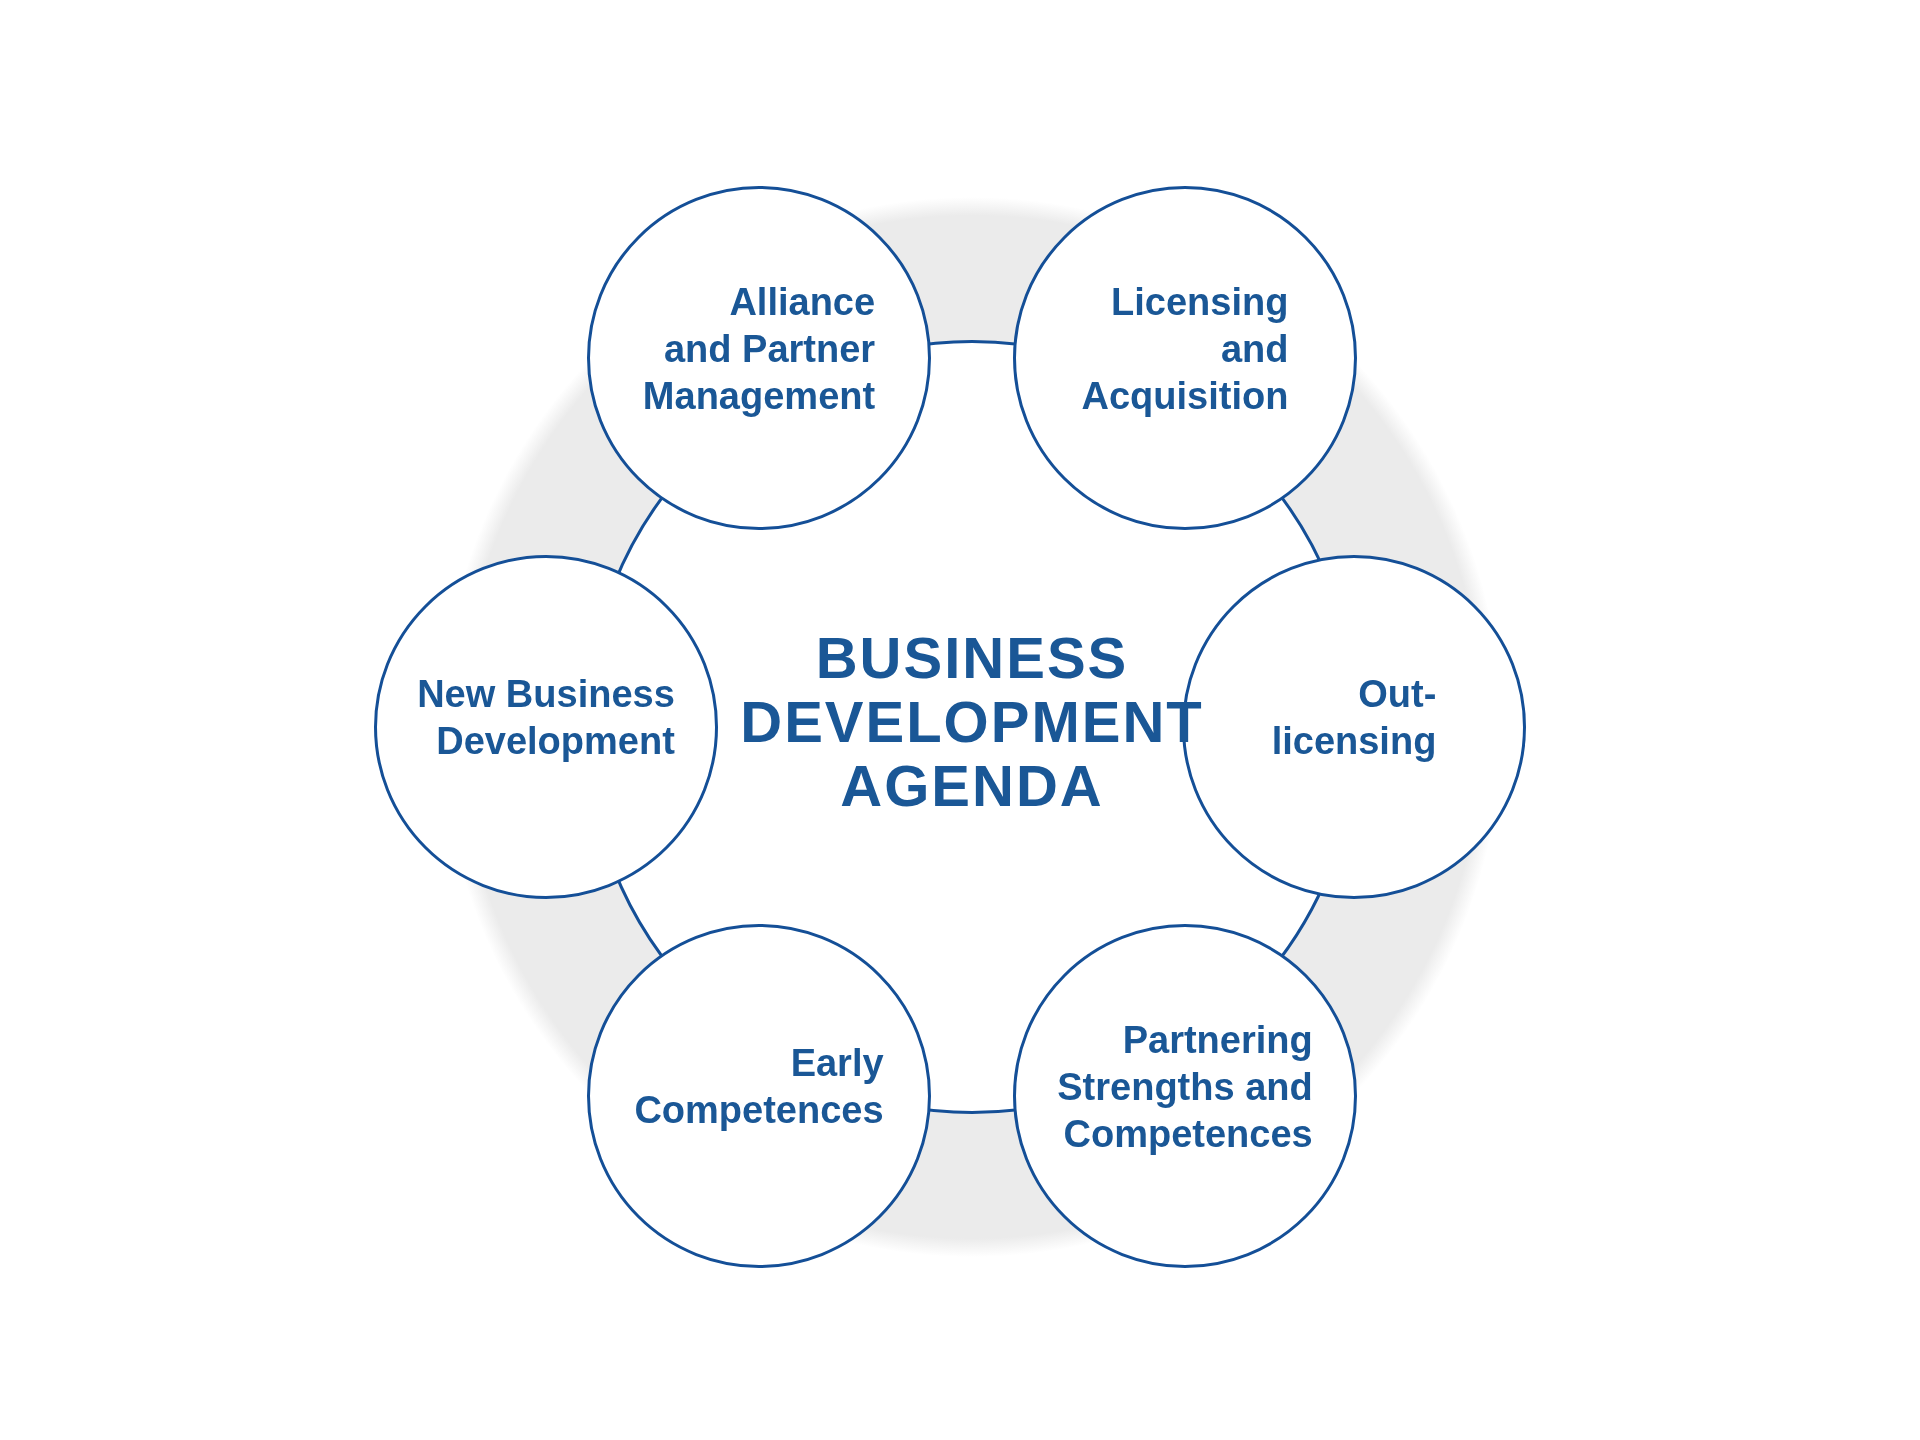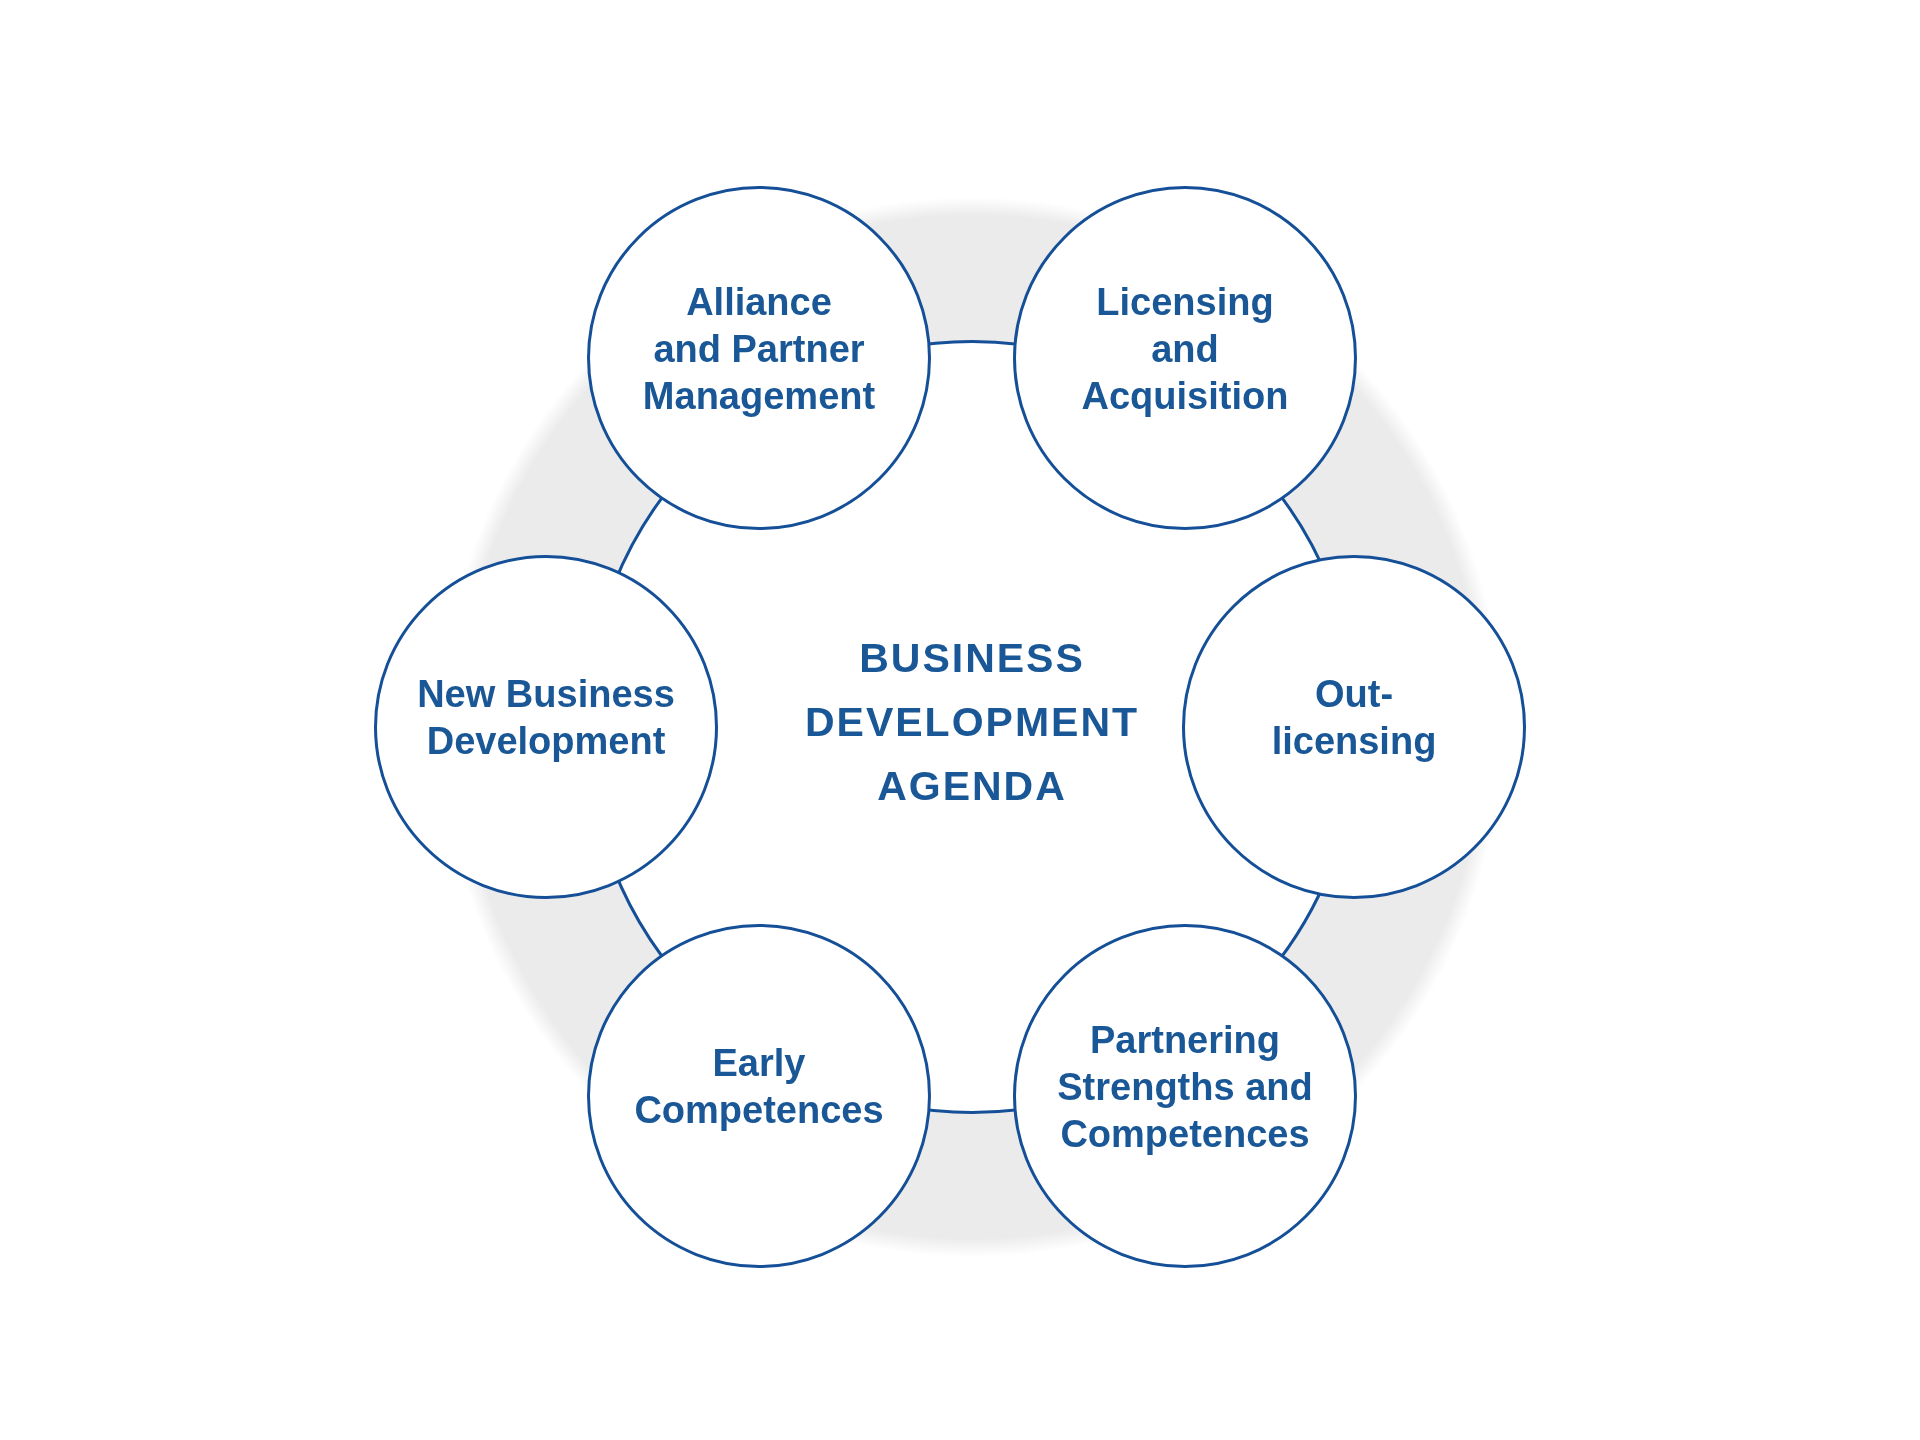--- a/index.html
+++ b/index.html
@@ -48,21 +48,21 @@
   .node {
     position: absolute;
     width: 344px;
     height: 344px;
     border: 3px solid var(--stroke-blue);
     border-radius: 50%;
     background: #ffffff;
     display: flex;
     align-items: center;
     justify-content: center;
-    text-align: center;
+    text-align: right;
     z-index: 3;
   }
   .node-label {
     font-weight: 700;
     font-size: 38px;
     line-height: 47px;
     color: var(--accent-blue);
     white-space: pre-line;
     transform: translateY(-9px);
   }
@@ -73,21 +73,21 @@
   .pos-bottom-right { left: 1013px; top: 924px; }
   .pos-bottom-left  { left: 587px;  top: 924px; }
   .pos-left         { left: 374px;  top: 555px; }
 
   .title {
     position: absolute;
     left: 972px;
     top: 722px;
     transform: translate(-50%, -50%);
     font-weight: 700;
-    font-size: 41px;
+    font-size: 58px;
     line-height: 64px;
     letter-spacing: 2px;
     color: var(--accent-blue);
     white-space: pre-line;
     text-align: center;
     z-index: 4;
   }
 </style>
 </head>
 <body style="background: rgb(255, 255, 255);">

